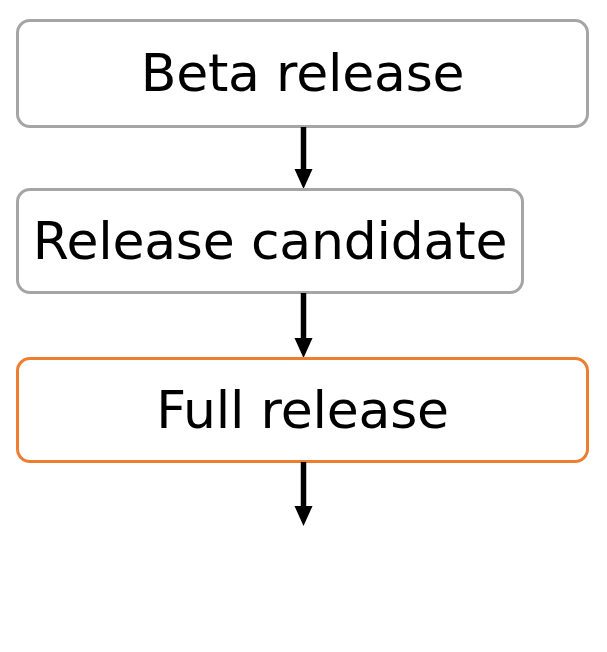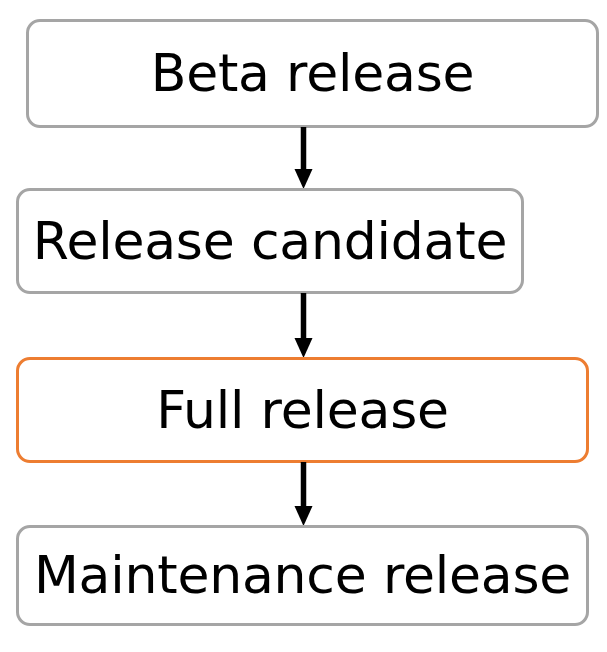--- a/index.html
+++ b/index.html
@@ -40,21 +40,21 @@
     font-size: 52px;
     line-height: 1.05;
     font-weight: 400;
     letter-spacing: -0.2px;
     white-space: nowrap;
     text-align: center;
     font-family: "DejaVu Sans", "Liberation Sans", sans-serif;
   }
 
   
-  #node-beta-release        { left: 16px; top: 19px;  width: 573px; height: 109px; margin-left: 10px; }
+  #node-beta-release        { left: 16px; top: 19px;  width: 573px; height: 109px; }
   #node-release-candidate   { left: 16px; top: 188px; width: 508px; height: 106px; }
   #node-full-release        { left: 16px; top: 357px; width: 573px; height: 106px; }
   #node-maintenance-release { left: 16px; top: 525px; width: 573px; height: 101px; }
 
   
   .connector {
     position: absolute;
     left: 0;
     width: 607px;
     overflow: visible;
@@ -88,17 +88,14 @@
 
   <div class="node orange" id="node-full-release">
     <span class="node-label">Full release</span>
   </div>
 
   <svg class="connector" id="connector-3" viewBox="0 0 607 64">
     <line x1="303.5" y1="0" x2="303.5" y2="46" stroke="#000000" stroke-width="5.5"></line>
     <polygon points="294.5,44 312.5,44 303.5,64" fill="#000000"></polygon>
   </svg>
 
-  <div class="node gray" id="node-maintenance-release">
-    <span class="node-label">Maintenance release</span>
-  </div>
 
 </div>
 
 </body></html>

